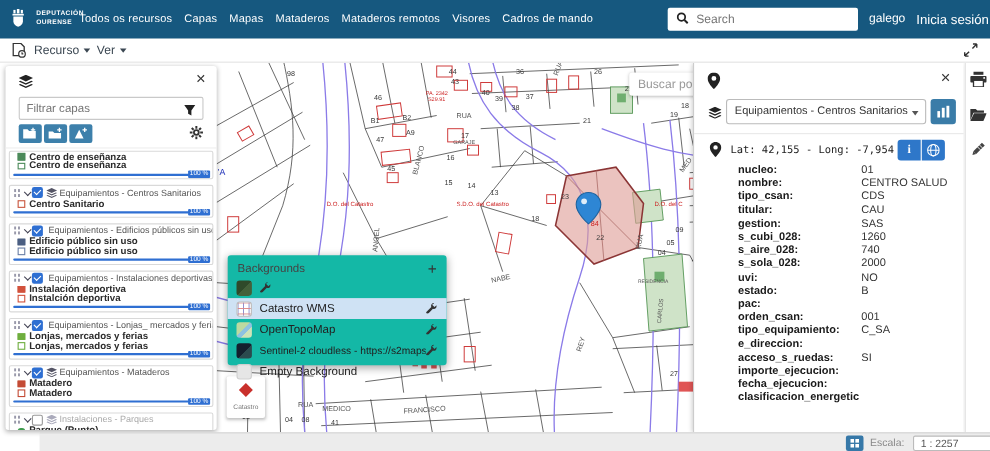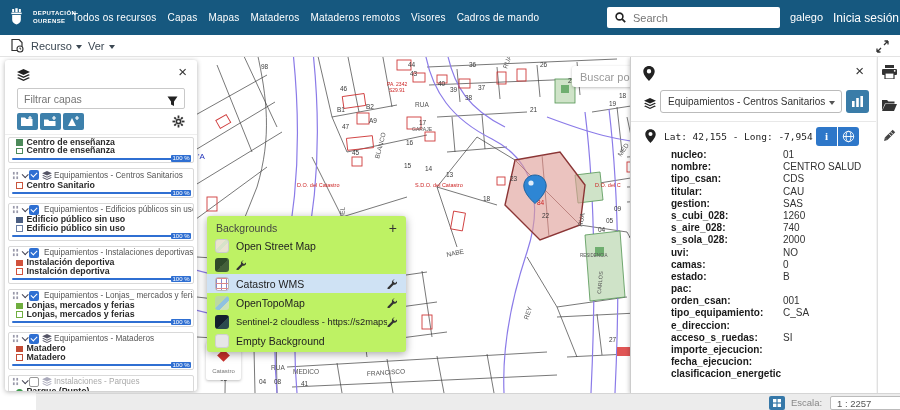--- a/index.html
+++ b/index.html
@@ -27,21 +27,21 @@
 .tb-expand { left:876px; top:4px; }
 
 
 .map-wrap { left:197px; top:57px; width:681px; height:336px; z-index:1; background:#fff; }
 .map-search { left:572px; top:66px; width:110px; height:21px; background:#fff; border-radius:3px; box-shadow:0 1px 3px rgba(0,0,0,.25); z-index:3; display:flex; align-items:center; padding-left:8px; font-size:11px; color:#999; }
 .map-attrib { left:206px; top:342px; width:35px; height:38px; background:#fff; border-radius:2px; box-shadow:0 1px 3px rgba(0,0,0,.25); z-index:3; text-align:center; padding-top:4px; }
 .map-attrib .diamond { display:inline-block; width:9px; height:9px; background:#c9302c; transform:rotate(45deg); margin-top:2px; }
 .map-attrib .att-label { font-size:6px; color:#777; margin-top:4px; }
 
 
-.bg-popup { left:207px; top:216px; width:199px; height:136px; background:#bef264; border-radius:3px; box-shadow:0 2px 8px rgba(0,0,0,.35); z-index:5; padding-top:3px; }
+.bg-popup { left:207px; top:232px; width:199px; height:100px; background:#14b8a6; border-radius:3px; box-shadow:0 2px 8px rgba(0,0,0,.35); z-index:5; padding-top:3px; }
 .bg-header { height:17px; display:flex; align-items:center; padding:0 9px; }
 .bg-title { font-size:10.5px; color:#444; flex:1; }
 .bg-plus { font-size:14px; color:#333; line-height:14px; }
 .bg-row { height:19px; display:flex; align-items:center; padding:0 8px; }
 .bg-row.selected { background:#cfe2f4;justify-content:center; }
 .bg-thumb { width:14px; height:14px; border-radius:3px; margin-right:7px; flex:none; }
 .th-osm { background:linear-gradient(135deg,#e9e3d0 0 40%,#d7e3c8 40% 60%,#e9e3d0 60%); border:1px solid #ccc; }
 .th-pnoa { background:linear-gradient(135deg,#2f4a2a 0 50%,#44603a 50%); }
 .th-catastro { background:#fff; border:1px solid #bbb; background-image:linear-gradient(#d88 1px,transparent 1px),linear-gradient(90deg,#88c 1px,transparent 1px); background-size:5px 5px; }
 .th-topo { background:linear-gradient(135deg,#bcd9a0 0 45%,#8fc2e0 45% 65%,#cfe3b8 65%); }
@@ -313,29 +313,20 @@
 <div class="abs map-attrib">
   <span class="diamond"></span>
   <div class="att-label">Catastro</div>
 </div>
 
 <div class="abs bg-popup">
   <div class="bg-header">
     <span class="bg-title">Backgrounds</span>
     <span class="bg-plus">+</span>
   </div>
-  <div class="bg-row">
-      <span class="bg-thumb th-osm"></span>
-      <span class="bg-label">Open Street Map</span>
-      <span class="bg-tool" style="visibility: hidden;">
-        <svg width="10" height="10" viewBox="0 0 10 10">
-          <path d="M7.5,0.5 a2.6,2.6 0 0 0 -2.4,3.6 L0.8,8.4 a1.1,1.1 0 0 0 1.6,1.6 L6.6,5.7 a2.6,2.6 0 0 0 3.3,-3.3 L8,4.2 L5.8,2 L7.7,0.6 z" fill="#333"></path>
-        </svg>
-      </span>
-    </div>
     <div class="bg-row">
       <span class="bg-thumb th-pnoa"></span>
       <span class="bg-tool">
         <svg width="10" height="10" viewBox="0 0 10 10">
           <path d="M7.5,0.5 a2.6,2.6 0 0 0 -2.4,3.6 L0.8,8.4 a1.1,1.1 0 0 0 1.6,1.6 L6.6,5.7 a2.6,2.6 0 0 0 3.3,-3.3 L8,4.2 L5.8,2 L7.7,0.6 z" fill="#333"></path>
         </svg>
       </span>
     </div>
     <div class="bg-row selected">
       <span class="bg-thumb th-catastro"></span>
@@ -692,24 +683,20 @@
       </div>
       <div class="fp-row">
         <span class="fp-key">s_sola_028:</span>
         <span class="fp-val">2000</span>
       </div>
       <div class="fp-row">
         <span class="fp-key">uvi:</span>
         <span class="fp-val">NO</span>
       </div>
       <div class="fp-row">
-        <span class="fp-key">camas:</span>
-        <span class="fp-val">0</span>
-      </div>
-      <div class="fp-row">
         <span class="fp-key">estado:</span>
         <span class="fp-val">B</span>
       </div>
       <div class="fp-row">
         <span class="fp-key">pac:</span>
         <span class="fp-val"></span>
       </div>
       <div class="fp-row">
         <span class="fp-key">orden_csan:</span>
         <span class="fp-val">001</span>

